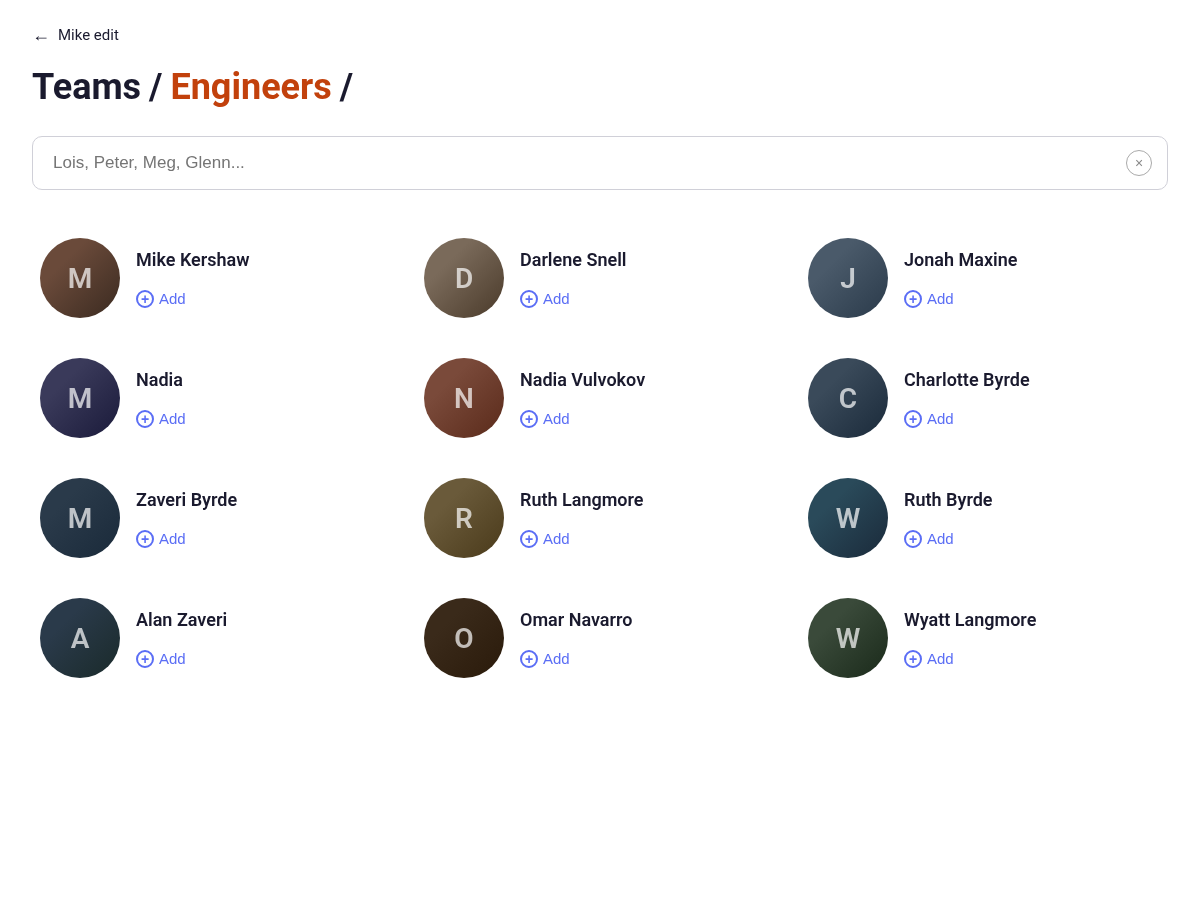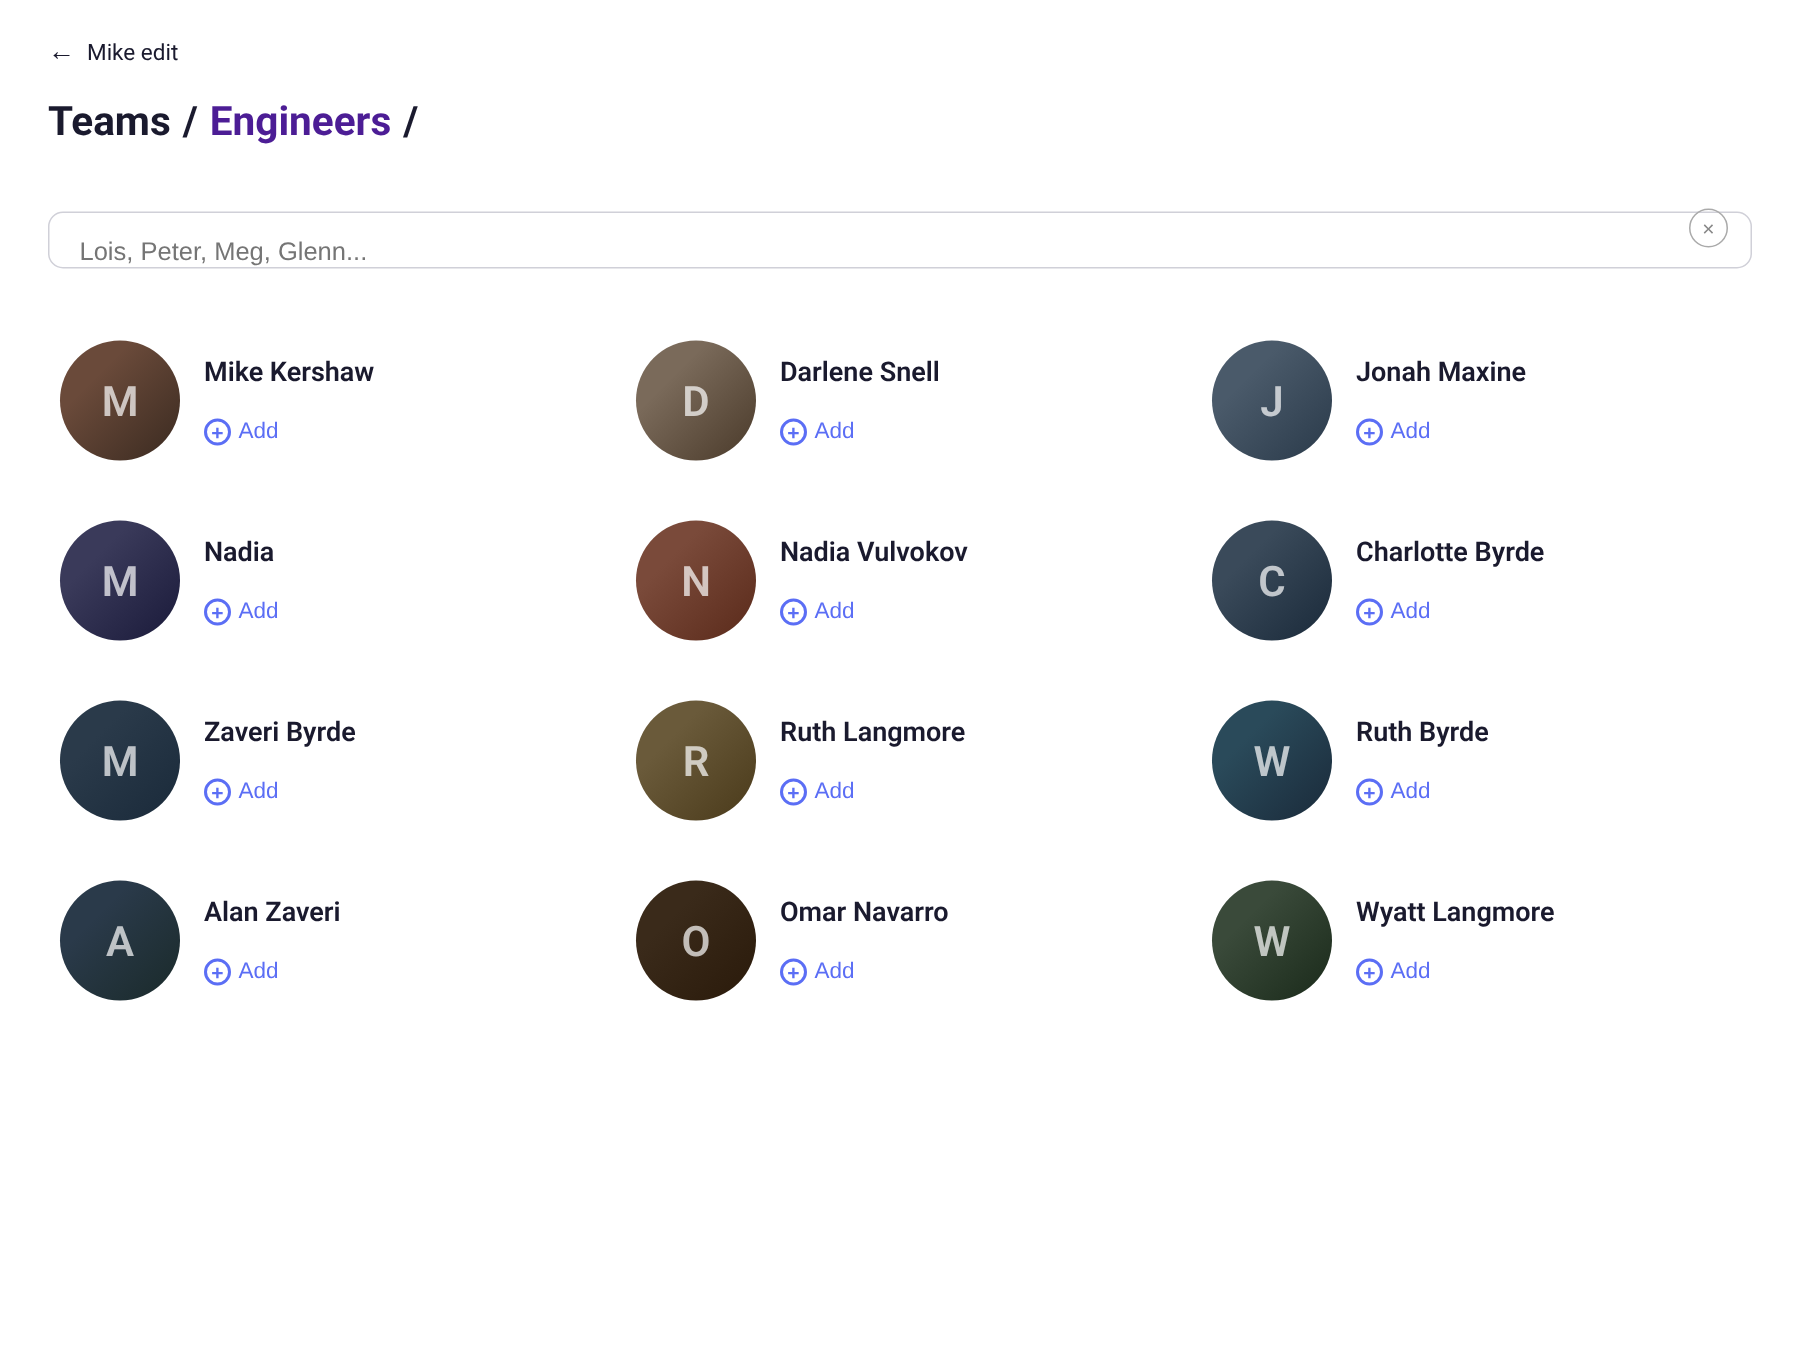--- a/index.html
+++ b/index.html
@@ -19,54 +19,53 @@
       color: #1a1a2e;
       font-size: 15px;
       margin-bottom: 20px;
       cursor: pointer;
     }
     .back-arrow {
       font-size: 18px;
     }
 
     .breadcrumb {
-      font-size: 27px;
+      font-size: 36px;
       font-weight: 700;
       margin-bottom: 28px;
       display: flex;
       align-items: center;
       gap: 8px;
       flex-wrap: wrap;
     }
     .breadcrumb-teams {
       color: #1a1a2e;
     }
     .breadcrumb-sep {
       color: #1a1a2e;
     }
     .breadcrumb-engineers {
-      color: #4c1d95;
+      color: #c2410c;
     }
     .breadcrumb-add {
       color: #1a1a2e;
     }
 
     .search-container {
       position: relative;
       margin-bottom: 32px;
     }
     .search-input {
       width: 100%;
-      padding: 16px 48px 0 20px;
+      padding: 16px 48px 16px 20px;
       font-size: 17px;
       border: 1.5px solid #d0d0d8;
       border-radius: 10px;
       outline: none;
       color: #7f1d1d;
-      margin-top: 16px;
     }
     .search-clear {
       position: absolute;
       right: 16px;
       top: 50%;
       transform: translateY(-50%);
       width: 26px;
       height: 26px;
       border-radius: 50%;
       border: 1.5px solid #aaa;

